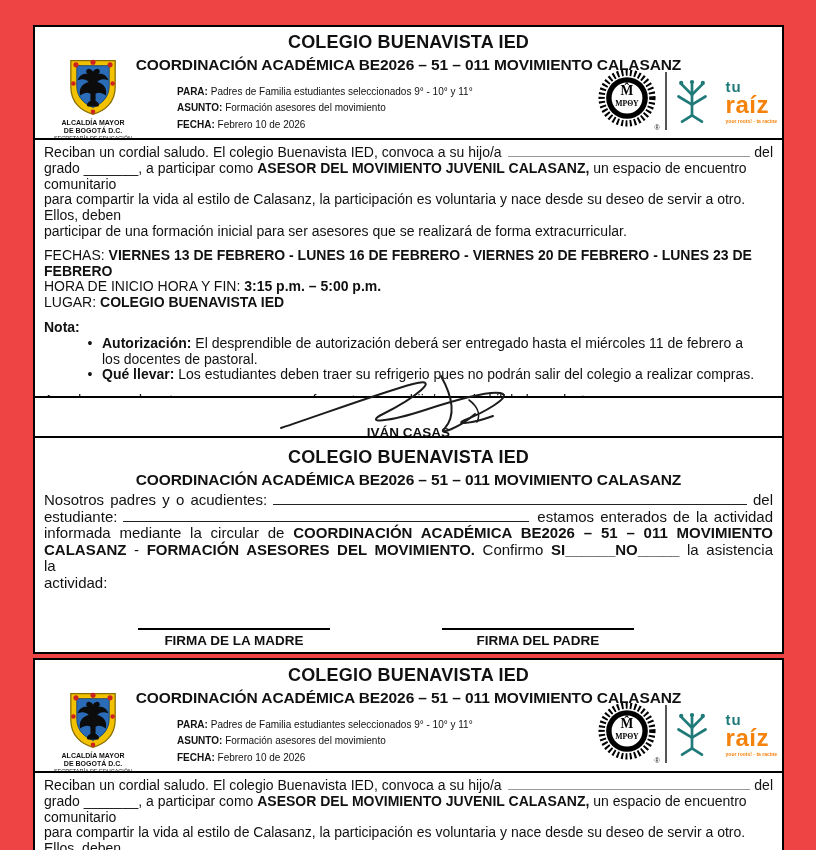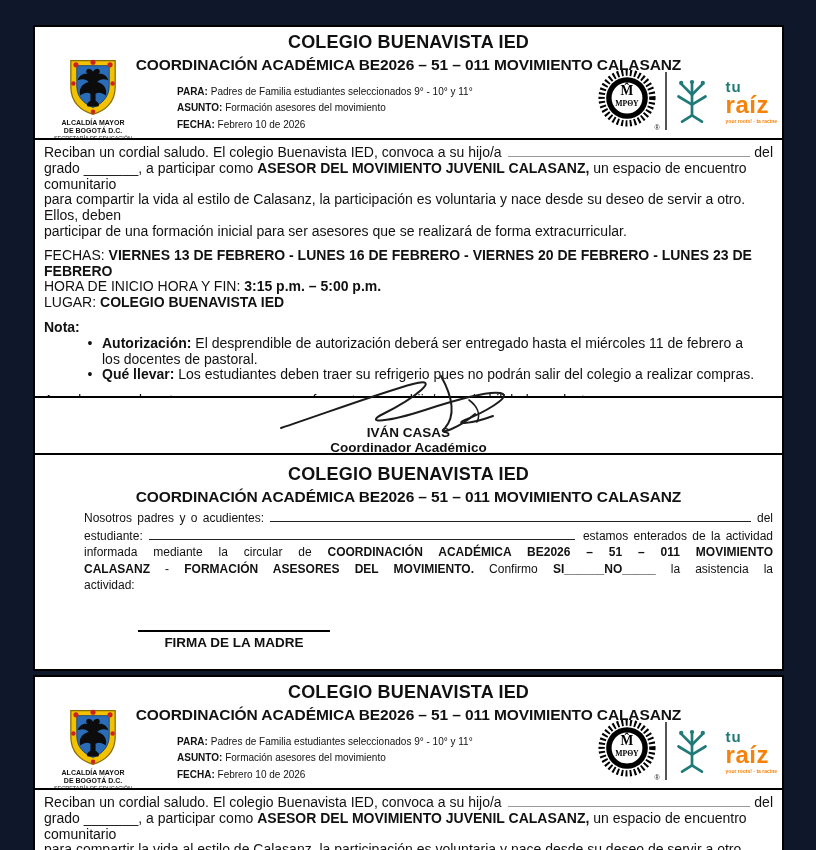--- a/index.html
+++ b/index.html
@@ -1,23 +1,23 @@
 <!DOCTYPE html>
 <html><head>
 <meta charset="utf-8">
 <style>
   html,body{margin:0;padding:0;background:#ffffff;}
-  #page{position:relative;width:816px;height:850px;background:#0f172a;overflow:hidden;
+  #page{position:relative;width:816px;height:850px;background:#ef4444;overflow:hidden;
         font-family:"Liberation Sans",sans-serif;color:#111;text-decoration:underline;}
   #doc{position:absolute;left:33px;top:25px;width:751px;}
   .box{box-sizing:border-box;border:2px solid #000;background:#fff;position:relative;}
   .box + .box{margin-top:-2px;}
   .box-header{height:115px;}
   .box-body{height:260px;padding:4px 9px;}
-  .box-sig{height:59px;}
+  .box-sig{height:42px;}
   .box-slip{height:218px;padding:4px 9px;}
   .box-header3{height:115px;margin-top:4px !important;}
   .box-body3{height:85px;padding:4px 9px;}
 
   .doc-title{text-align:center;font-size:18px;font-weight:bold;padding-top:5px;letter-spacing:.2px;}
   .doc-subtitle{text-align:center;font-size:15.5px;font-weight:bold;margin-top:3px;letter-spacing:-.1px;}
 
   .alcaldia{position:absolute;left:8px;top:31px;width:100px;text-align:center;line-height:1;}
   .alcaldia svg{display:block;margin:0 auto 3px auto;}
   .alc-l1{font-size:7px;font-weight:bold;}
@@ -47,21 +47,21 @@
   .info-row{}
   .bullet-row{display:flex;margin-left:34px;}
   .bullet-dot{width:24px;text-align:center;flex:0 0 24px;}
   .bullet-text{flex:1;padding-right:14px;}
 
   .sig-svg{position:absolute;left:238px;top:-28px;z-index:3;}
   .sig-block{text-align:center;padding-top:27px;line-height:15px;}
   .sig-name{font-weight:bold;font-size:13.5px;}
   .sig-role{font-weight:bold;font-size:13.5px;}
 
-  .slip-par{margin-top:3px;font-size:12px;line-height:16.6px;word-spacing:2px;margin-left:40px;}
+  .slip-par{margin-top:3px;font-size:15px;line-height:16.6px;word-spacing:2px;}
   .just{text-align:justify;text-align-last:justify;}
   .fill2{flex:1;max-width:450px;border-bottom:1.4px solid #222;margin:0 8px 2px 6px;height:12px;}
   .pushright{margin-left:auto;}
   .firma-row{display:flex;margin-top:36px;}
   .firma-col{width:192px;text-align:center;}
   .firma-col .fline{border-top:2px solid #000;width:100%;}
   .firma-label{font-weight:bold;font-size:13.5px;margin-top:3px;}
   .firma-col.c1{margin-left:94px;}
   .firma-col.c2{margin-left:112px;}
 </style>
@@ -190,20 +190,24 @@
         </div>
         <div class="just"><span>informada mediante la circular de </span><b>COORDINACIÓN ACADÉMICA BE2026 – 51 – 011 MOVIMIENTO</b></div>
         <div class="just"><b>CALASANZ</b><span> - </span><b>FORMACIÓN ASESORES DEL MOVIMIENTO.</b><span> Confirmo </span><b>SI______NO_____</b><span> la asistencia la</span></div>
         <div>actividad:</div>
       </div>
       <div class="firma-row">
         <div class="firma-col c1">
           <div class="fline"></div>
           <div class="firma-label">FIRMA DE LA MADRE</div>
         </div>
+        <div class="firma-col c2">
+          <div class="fline"></div>
+          <div class="firma-label">FIRMA DEL PADRE</div>
+        </div>
       </div>
     </div>
 
     <div class="box box-header box-header3">
       <div class="doc-title">COLEGIO BUENAVISTA IED</div>
       <div class="doc-subtitle">COORDINACIÓN ACADÉMICA BE2026 – 51 – 011 MOVIMIENTO CALASANZ</div>
 
       <div class="alcaldia">
         <svg width="52" height="58" viewBox="0 0 60 68">
           <path d="M4 3 H56 V34 C56 52 44 62 30 66 C16 62 4 52 4 34 Z" fill="#F2C200" stroke="#8a6d00" stroke-width="1.5"></path>

